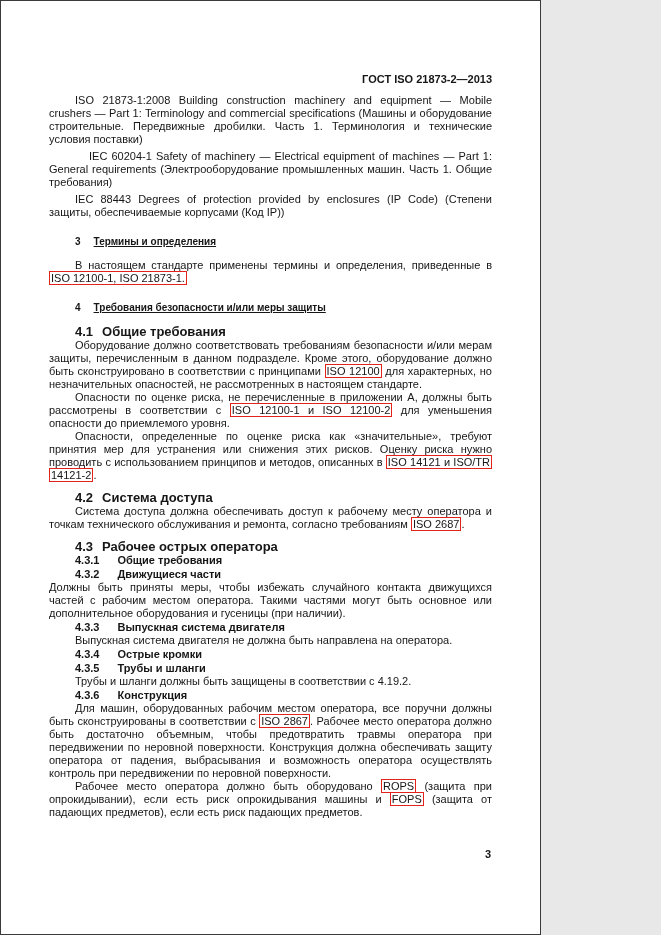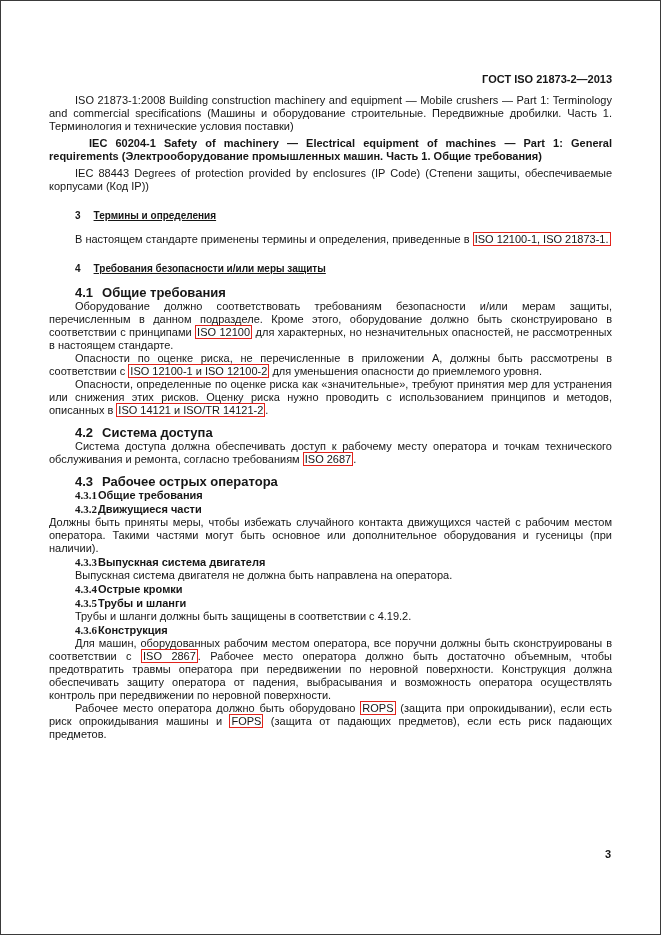--- a/index.html
+++ b/index.html
@@ -1,41 +1,41 @@
 <!DOCTYPE html>
 <html style="--hl-color: #e2231c;"><head>
 <meta charset="utf-8">
 <style>
   * { margin: 0; padding: 0; box-sizing: border-box; }
   html, body { background: #e8e8e8; }
   body { width: 661px; font-family: "Liberation Sans", "DejaVu Sans", sans-serif; }
   .page {
     position: relative;
-    width: 661px;
+    width: 541px;
     height: 935px;
     background: #ffffff;
     border: 1px solid #3a3a3a;
     padding: 72px 48px 0 48px;
     font-size: 11px;
     line-height: 13px;
     color: #161616;
   }
   .header {
     text-align: right;
     font-weight: bold;
     font-size: 11px;
     margin-bottom: 8px;
   }
   .content { width: 100%; }
   .para {
     text-indent: 26px;
     text-align: justify;
   }
   .para.ref { margin-bottom: 4px; }
-  .para.deep { text-indent: 40px; font-weight: bold; }
+  .para.deep { text-indent: 40px; }
   .para.noindent { text-indent: 0; }
   .h1 {
     font-weight: bold;
     font-size: 10px;
     line-height: 15px;
     margin: 15px 0 10px;
     padding-left: 26px;
     text-decoration: underline;
   }
   .h1 .num { display: inline-block; margin-right: 13px; }
@@ -45,21 +45,21 @@
     margin: 9px 0 1px;
     padding-left: 26px;
   }
   .h2 .num { display: inline-block; margin-right: 9px; }
   .h3 {
     font-weight: bold;
     font-size: 11px;
     margin: 1px 0 0;
     padding-left: 26px;
   }
-  .h3 .num { display: inline-block; margin-right: 1px; font-family: Liberation Serif, serif; }
+  .h3 .num { display: inline-block; margin-right: 18px; }
   .hl {
     border: 1px solid var(--hl-color, #e2231c);
     padding: 0 1px;
     -webkit-box-decoration-break: clone;
     box-decoration-break: clone;
     margin-top: 12px;
   }
   .page-number {
     position: absolute;
     top: 847px;

